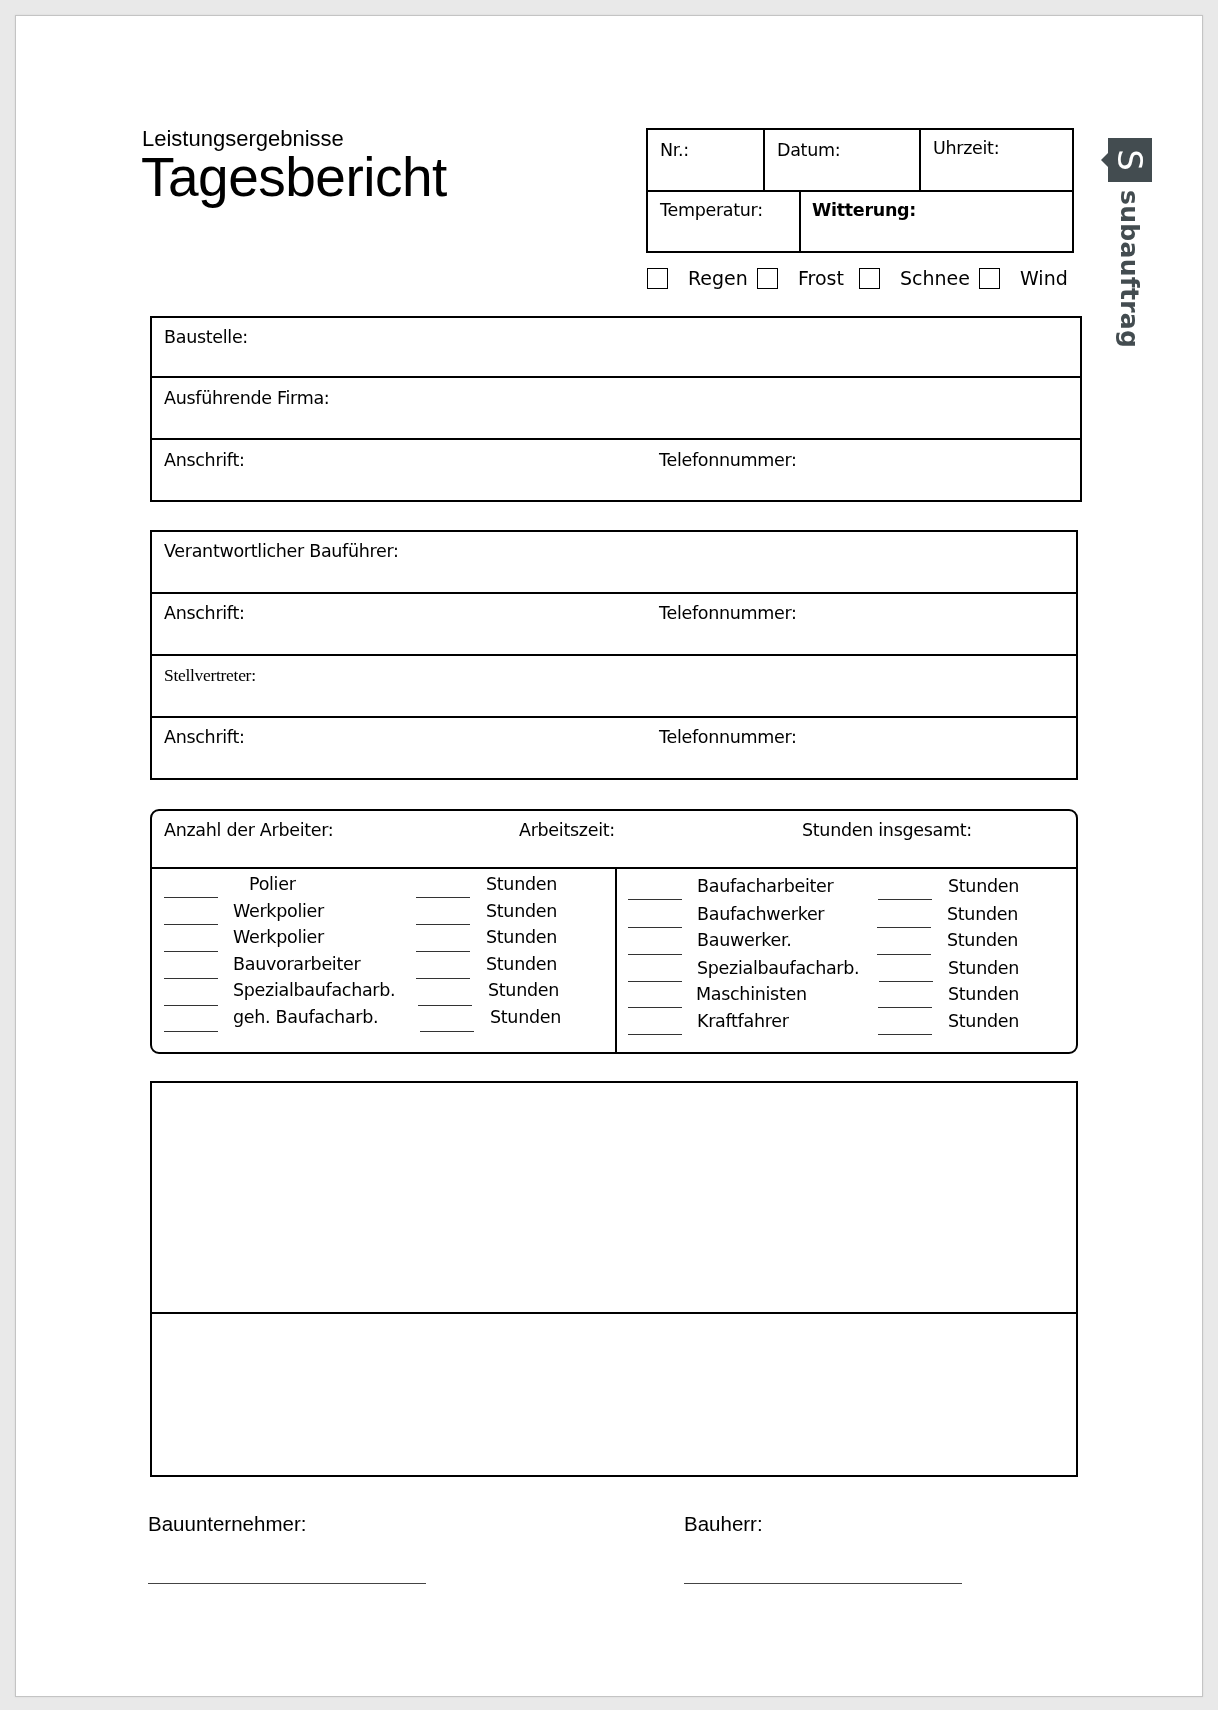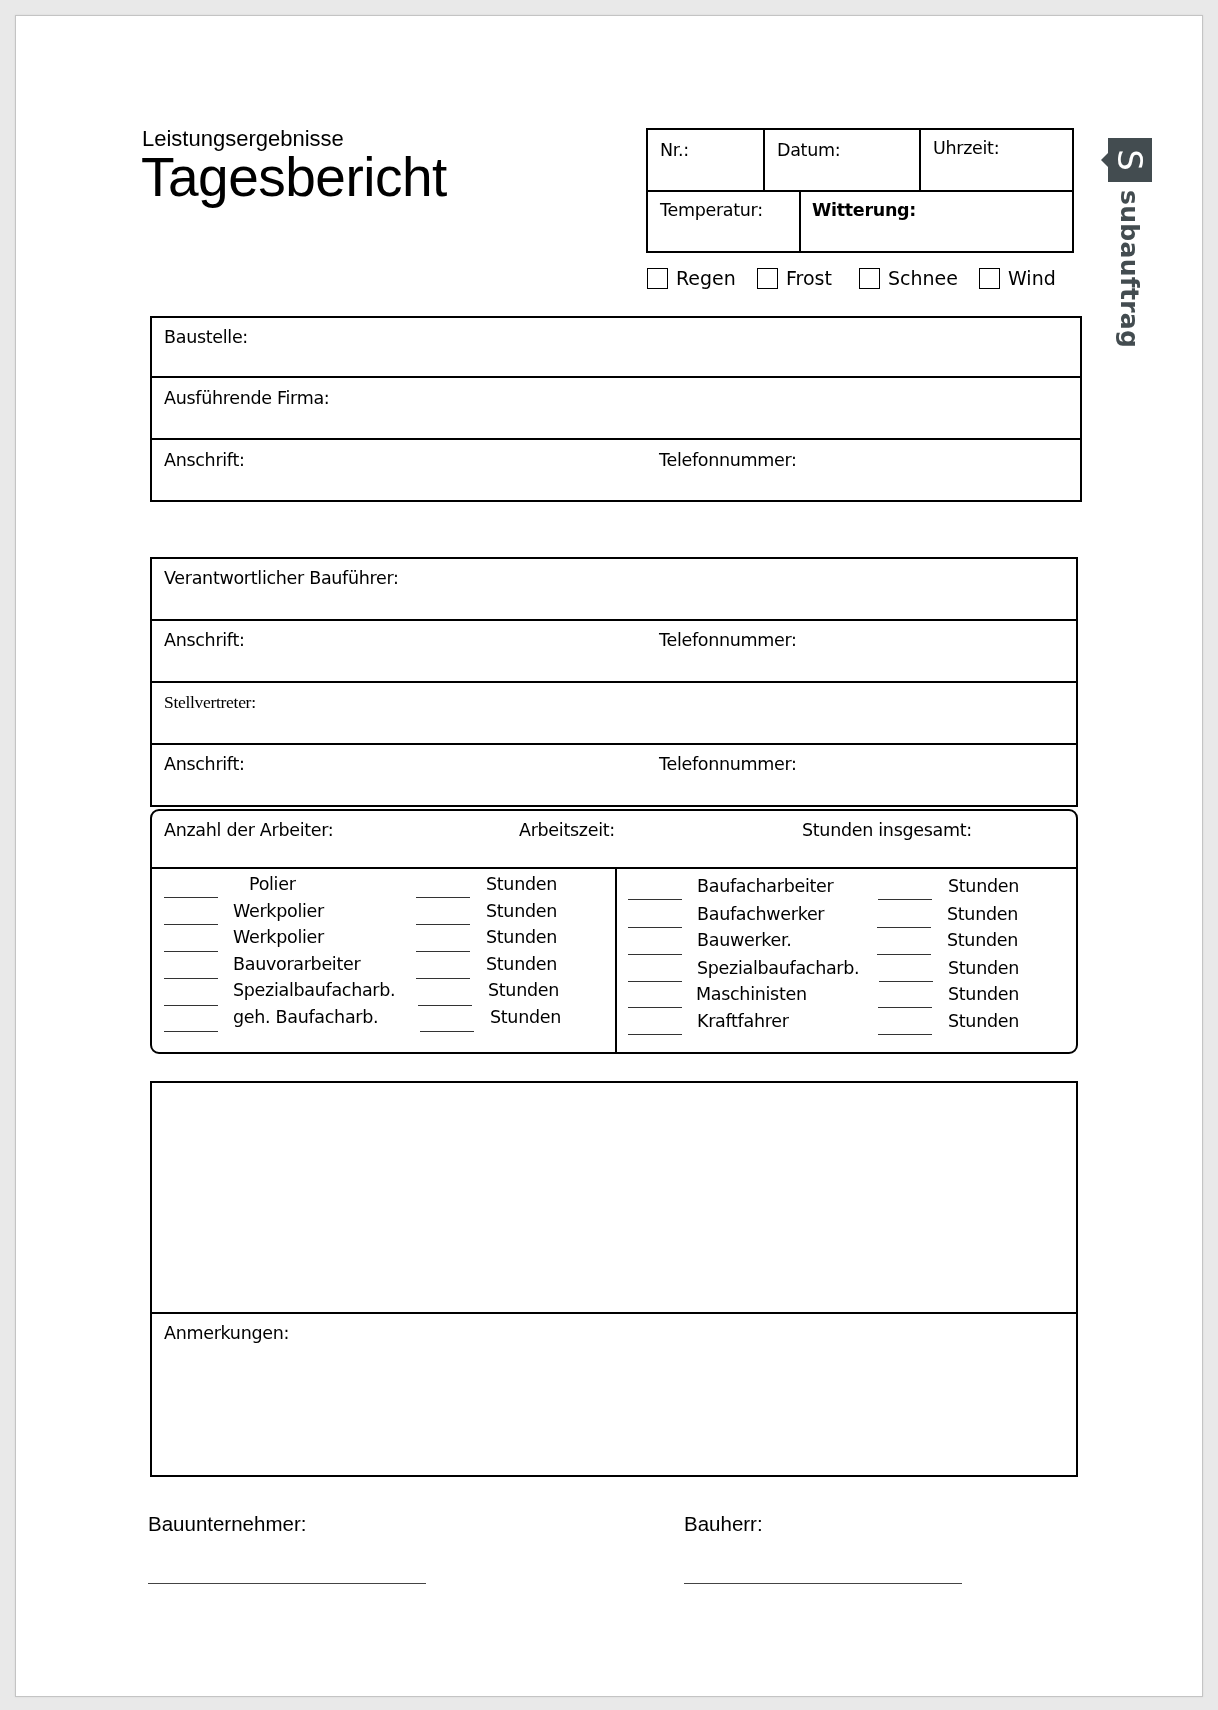--- a/index.html
+++ b/index.html
@@ -23,21 +23,21 @@
   .arial { font-family: "Liberation Sans", sans-serif; }
   .calib { font-family: "DejaVu Sans", sans-serif; font-size: 17.5px; letter-spacing: -0.3px; }
   .subtitle { left: 142px; top: 126px; font-size: 22px; }
   .title { left: 141px; top: 150px; font-size: 55px; line-height: 1; letter-spacing: -0.5px; }
 
   .box { position: absolute; border: 2.4px solid #000; box-sizing: border-box; }
   .hline { position: absolute; left: 0; right: 0; height: 0; border-top: 2.4px solid #000; }
   .vline { position: absolute; top: 0; bottom: 0; width: 0; border-left: 2.4px solid #000; }
   .lbl { position: absolute; white-space: nowrap; }
 
-  .cb { position: absolute; top: 267px; display: flex; align-items: center; gap: 8px; }
+  .cb { position: absolute; top: 267px; display: flex; align-items: center; gap: 20px; }
   .cb .sq { width: 21px; height: 21px; border: 1.6px solid #000; box-sizing: border-box; background: #fff; }
   .cb span.t { font-size: 19px; }
 
   .logo-box {
     position: absolute; left: 1108px; top: 138px; width: 44px; height: 44px;
     background: #434c50; color: #fff;
     display: flex; align-items: center; justify-content: center;
   }
   .logo-box::before {
     content: ""; position: absolute; left: -7px; top: 15px;
@@ -100,21 +100,21 @@
 
 <div class="box" style="left:150px; top:316px; width:932px; height:186px;">
   <div class="hline" style="top:58px;"></div>
   <div class="hline" style="top:120px;"></div>
   <div class="lbl calib" style="left:12px; top:9px;"><span>Baustelle:</span></div>
   <div class="lbl calib" style="left:12px; top:70px;"><span>Ausführende Firma:</span></div>
   <div class="lbl calib" style="left:12px; top:132px;"><span>Anschrift:</span></div>
   <div class="lbl calib" style="left:507px; top:132px;"><span>Telefonnummer:</span></div>
 </div>
 
-<div class="box" style="left:150px; top:530px; width:928px; height:250px;margin-top:27px;">
+<div class="box" style="left:150px; top:530px; width:928px; height:250px;">
   <div class="hline" style="top:60px;"></div>
   <div class="hline" style="top:122px;"></div>
   <div class="hline" style="top:184px;"></div>
   <div class="lbl calib" style="left:12px; top:9px;"><span>Verantwortlicher Bauführer:</span></div>
   <div class="lbl calib" style="left:12px; top:71px;"><span>Anschrift:</span></div>
   <div class="lbl calib" style="left:507px; top:71px;"><span>Telefonnummer:</span></div>
   <div class="lbl calib" style="left:12px; top:133px;font-family:Liberation Serif, serif;"><span>Stellvertreter:</span></div>
   <div class="lbl calib" style="left:12px; top:195px;"><span>Anschrift:</span></div>
   <div class="lbl calib" style="left:507px; top:195px;"><span>Telefonnummer:</span></div>
 </div>
@@ -186,20 +186,19 @@
 
     <div class="row-blank" style="left:476px; top:223px;"></div>
     <div class="lbl calib" style="left:545px; top:200px;">Kraftfahrer</div>
     <div class="row-blank" style="left:726px; top:223px;"></div>
     <div class="lbl calib" style="left:796px; top:200px;">Stunden</div>
   </div>
 </div>
 
 <div class="box" style="left:150px; top:1081px; width:928px; height:396px;">
   <div class="hline" style="top:229px;"></div>
-  <div class="lbl calib" style="left:12px; top:240px; width:900px; height:140px;"><span>Anmerkungen:</span></div>
 </div>
 
 <div class="abs arial" style="left:148px; top:1512px; font-size:20.5px;">Bauunternehmer:</div>
 <div class="sig-line" style="left:148px; top:1583px; width:278px;"></div>
 
 <div class="abs arial" style="left:684px; top:1512px; font-size:20.5px;">Bauherr:</div>
 <div class="sig-line" style="left:684px; top:1583px; width:278px;"></div>
 
 </body></html>

